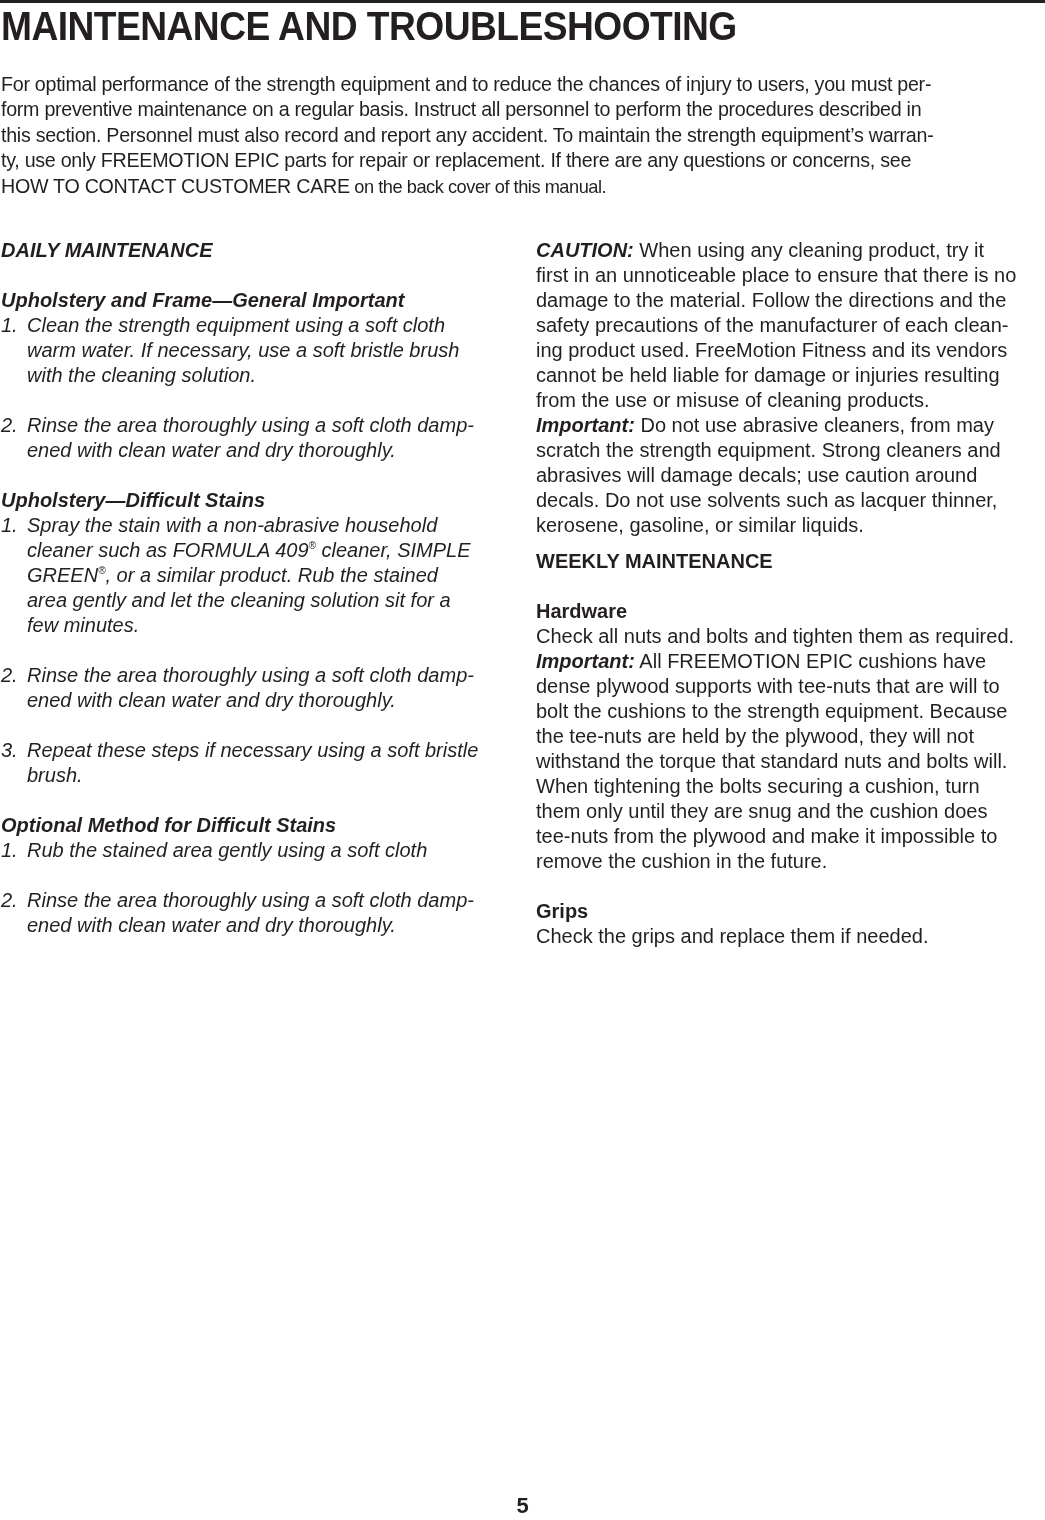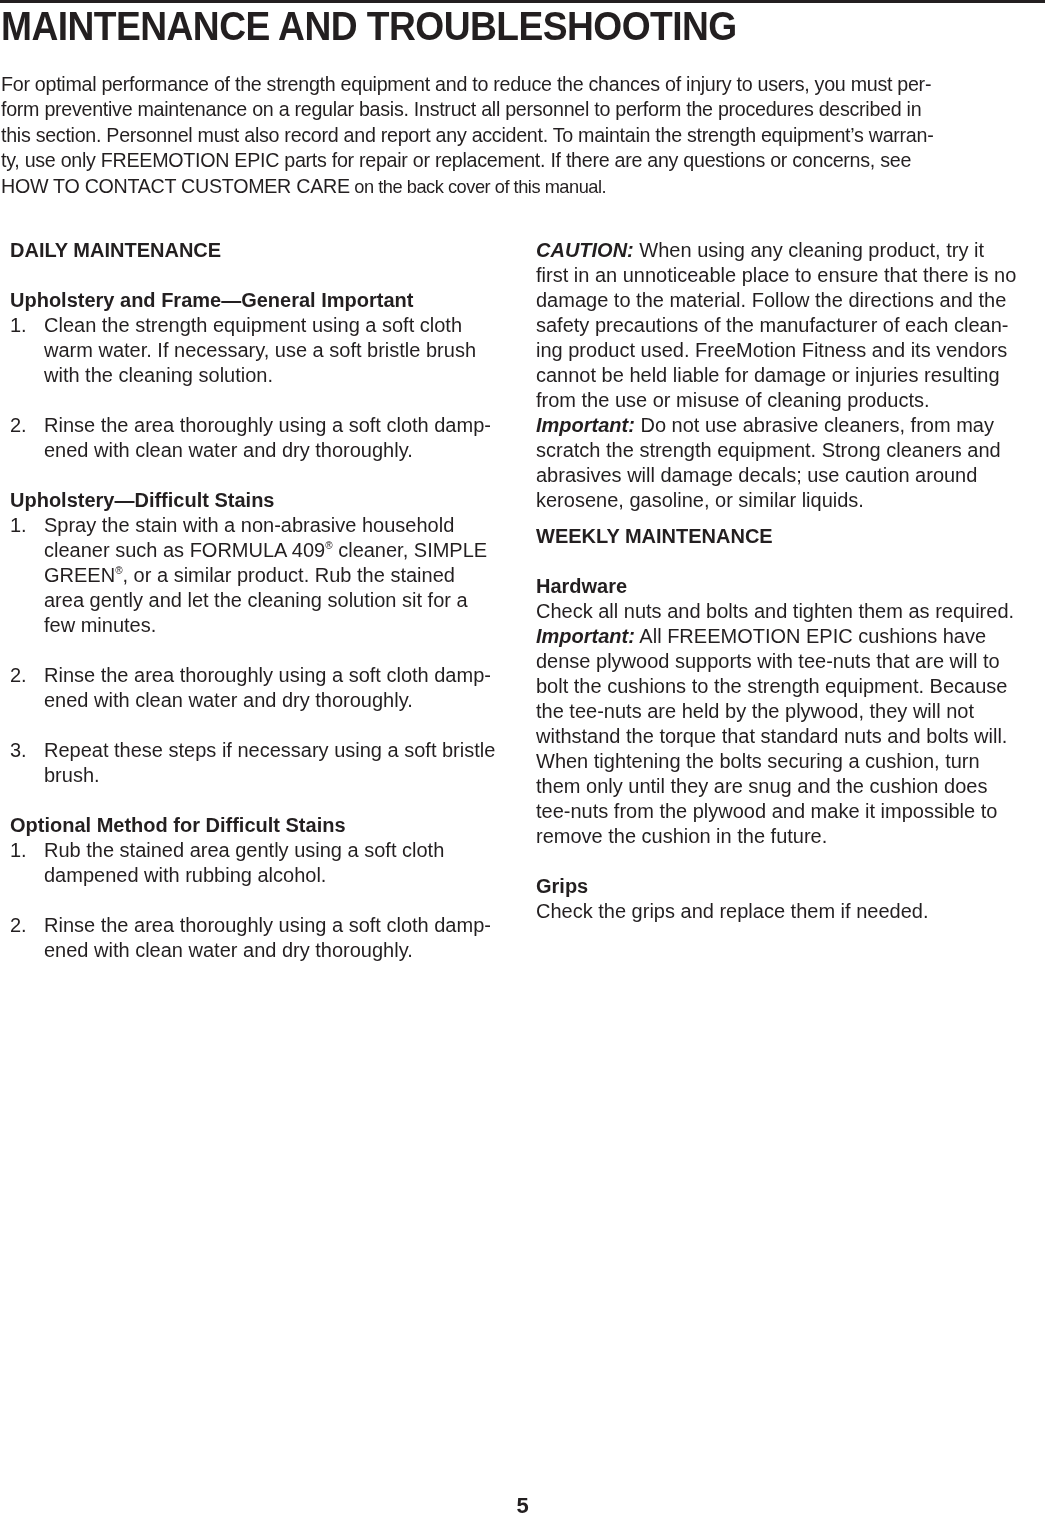--- a/index.html
+++ b/index.html
@@ -21,29 +21,29 @@
       position: absolute; left: 1px; top: 71px; width: 1060px;
       font-size: 20.5px; line-height: 25.4px; letter-spacing: -0.3px;
       transform: scaleX(0.96); transform-origin: left top;
     }
     .intro .line { display: block; white-space: nowrap; }
     .intro .small { font-size: 19px; letter-spacing: -0.5px; }
     .col {
       position: absolute; top: 238px;
       font-size: 20px; line-height: 25px;
     }
-    .col-left { left: 10px; width: 515px; }
+    .col-left { left: 1px; width: 515px; font-style: italic; }
     .col-right { left: 536px; width: 508px; }
     .line { display: block; white-space: nowrap; }
     .bold { font-weight: bold; font-style: italic; }
     .section-head { font-weight: bold; display: block; white-space: nowrap; }
     .gap { display: block; height: 25px; }
     .item { position: relative; display: block; }
     .item .num { position: absolute; left: 0; top: 0; }
-    .item .txt { display: block; padding-left: 34px; }
+    .item .txt { display: block; padding-left: 26px; }
     sup { font-size: 10px; line-height: 0; vertical-align: 8px; }
     .page-number {
       position: absolute; left: 0; width: 1045px; top: 1494px;
       text-align: center; font-weight: bold; font-size: 22px; line-height: 24px;
     }
   </style>
 </head>
 <body>
 
 <div class="top-rule"></div>
@@ -108,21 +108,20 @@
       <span class="line">brush.</span>
     </span>
   </div>
   <span class="gap"></span>
 
   <span class="section-head">Optional Method for Difficult Stains</span>
   <div class="item">
     <span class="num">1.</span>
     <span class="txt">
       <span class="line">Rub the stained area gently using a soft cloth</span>
-      <span class="line">dampened with rubbing alcohol.</span>
     </span>
   </div>
   <span class="gap"></span>
   <div class="item">
     <span class="num">2.</span>
     <span class="txt">
       <span class="line">Rinse the area thoroughly using a soft cloth damp-</span>
       <span class="line">ened with clean water and dry thoroughly.</span>
     </span>
   </div>
@@ -133,20 +132,21 @@
     <span class="line"><span class="bold">CAUTION:</span><span> When using any cleaning product, try it</span></span>
     <span class="line">first in an unnoticeable place to ensure that there is no</span>
     <span class="line">damage to the material. Follow the directions and the</span>
     <span class="line">safety precautions of the manufacturer of each clean-</span>
     <span class="line">ing product used. FreeMotion Fitness and its vendors</span>
     <span class="line">cannot be held liable for damage or injuries resulting</span>
     <span class="line">from the use or misuse of cleaning products.</span>
     <span class="line"><span class="bold">Important:</span><span> Do not use abrasive cleaners, from may</span></span>
     <span class="line">scratch the strength equipment. Strong cleaners and</span>
     <span class="line">abrasives will damage decals; use caution around</span>
+    <span class="line">decals. Do not use solvents such as lacquer thinner,</span>
     <span class="line">kerosene, gasoline, or similar liquids.</span>
   </div>
   <span style="display:block;height:11px;"></span>
 
   <span class="section-head">WEEKLY MAINTENANCE</span>
   <span class="gap"></span>
 
   <span class="section-head">Hardware</span>
   <span class="line">Check all nuts and bolts and tighten them as required.</span>
   <span class="line"><span class="bold">Important:</span><span> All FREEMOTION EPIC cushions have</span></span>

